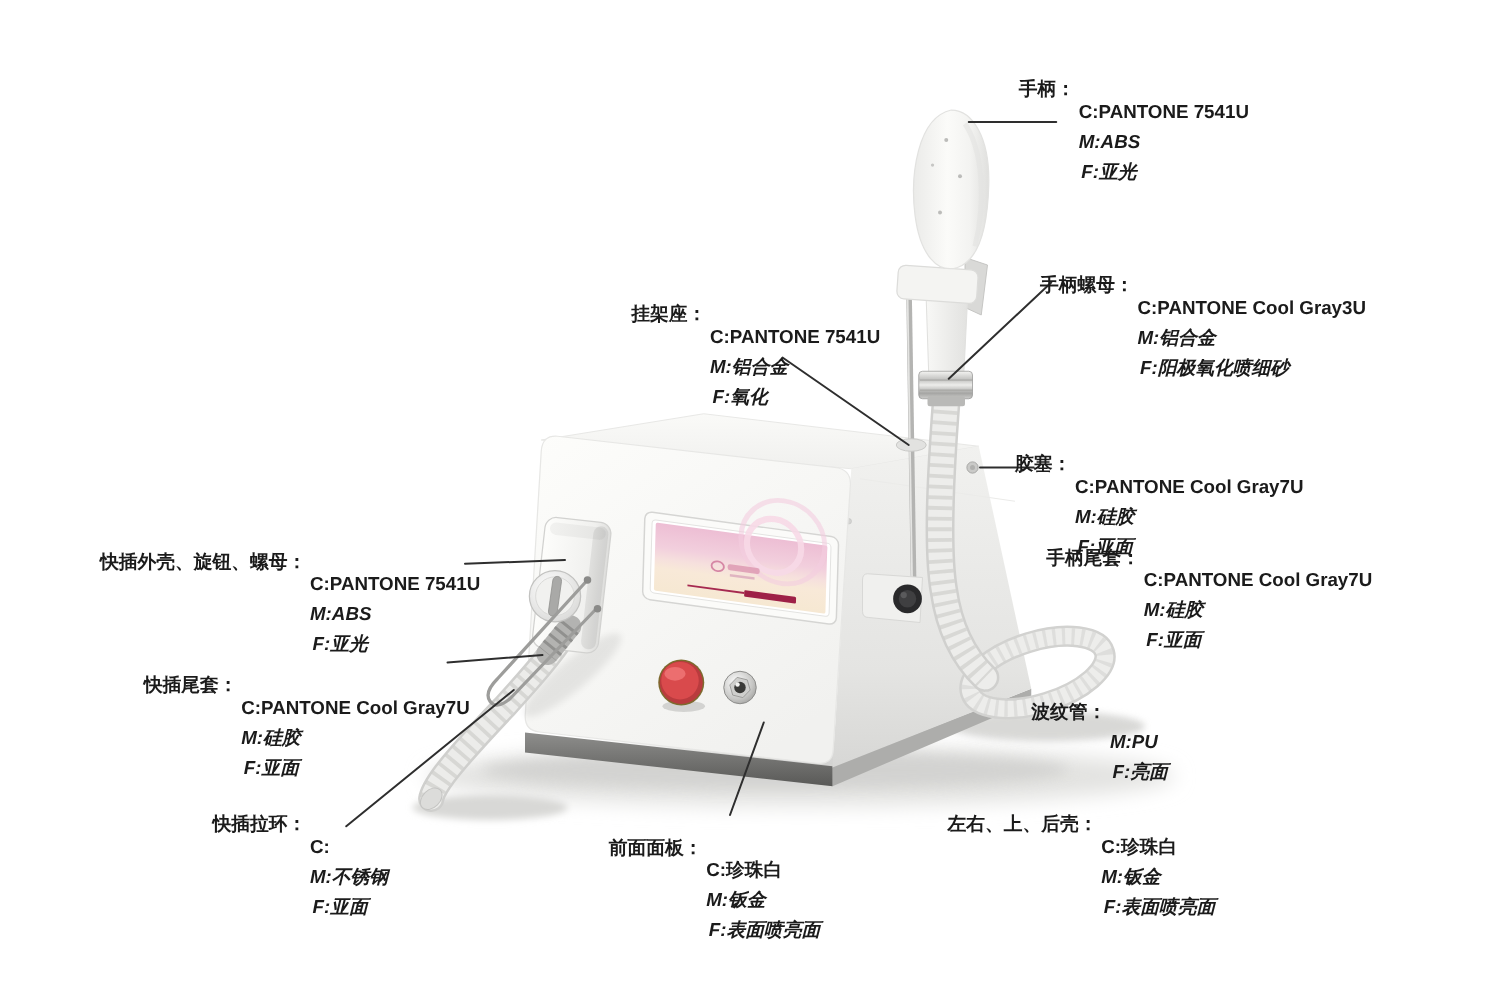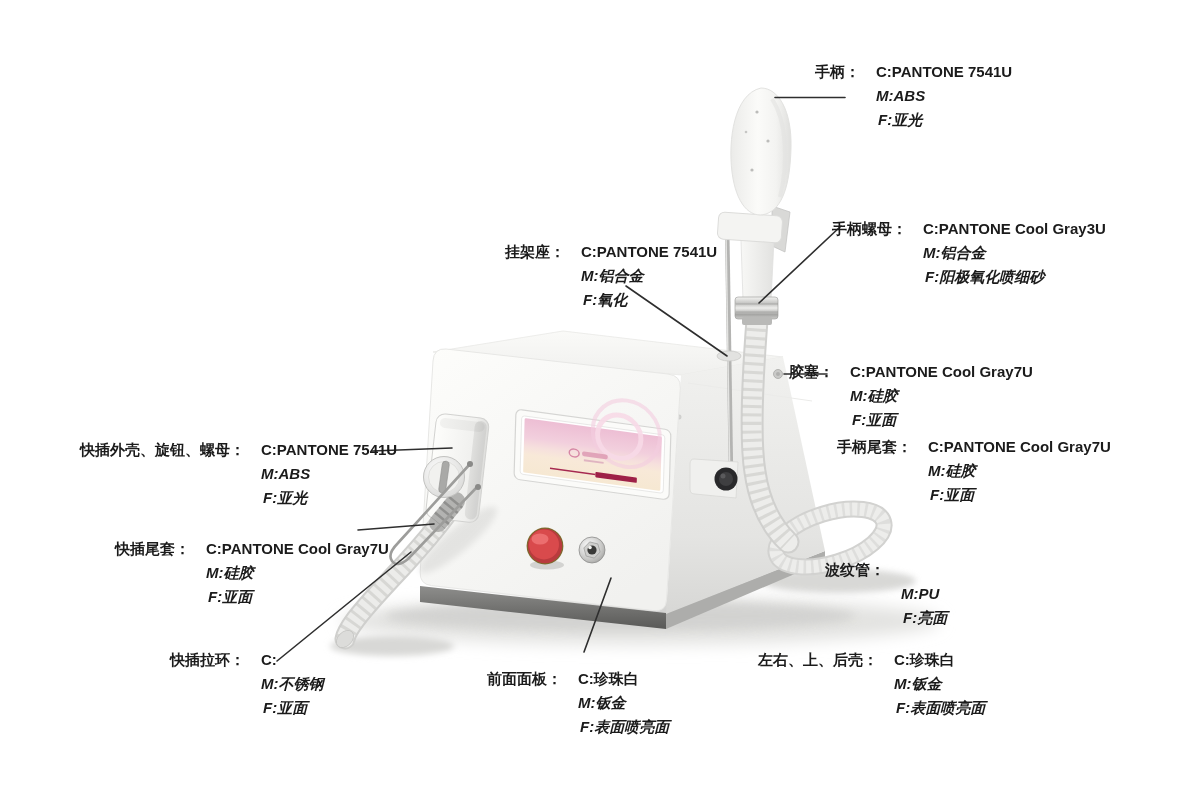--- a/index.html
+++ b/index.html
@@ -1,22 +1,22 @@
 <!DOCTYPE html>
 <html><head>
 <meta charset="utf-8">
 <style>
   html,body{margin:0;padding:0;background:#ffffff;}
   .stage{position:relative;width:1200px;height:798px;background:#ffffff;overflow:hidden;
          font-family:"Liberation Sans",sans-serif;}
   .machine-svg{position:absolute;left:0;top:0;}
-  .plabel{position:absolute;display:grid;grid-template-columns:auto auto;column-gap:16px;
+  .plabel{position:absolute;display:grid;grid-template-columns:auto auto;column-gap:3px;
           font-weight:700;font-size:15px;line-height:24px;color:#1b1b1b;white-space:nowrap;}
   .plabel .n{grid-area:1/1;text-align:right;}
-  .plabel .c{grid-area:1/2;}
+  .plabel .c{grid-area:1/2;margin-top:18px;}
   .plabel .m{grid-area:2/2;font-style:italic;}
   .plabel .f{grid-area:3/2;padding-left:2px;font-style:italic;}
 </style>
 </head>
 <body>
 
 <div class="stage">
 
 <svg class="machine-svg" width="1200" height="798" viewBox="0 0 1200 798">
   <defs>
@@ -227,21 +227,21 @@
   <span class="f">F:氧化</span>
 </div>
 
 <div class="plabel" style="left:832px;top:217px">
   <span class="n">手柄螺母：</span>
   <span class="c">C:PANTONE Cool Gray3U</span>
   <span class="m">M:铝合金</span>
   <span class="f">F:阳极氧化喷细砂</span>
 </div>
 
-<div class="plabel" style="left:789px;top:360px">
+<div class="plabel" style="left:812px;top:360px">
   <span class="n">胶塞：</span>
   <span class="c">C:PANTONE Cool Gray7U</span>
   <span class="m">M:硅胶</span>
   <span class="f">F:亚面</span>
 </div>
 
 <div class="plabel" style="left:837px;top:435px">
   <span class="n">手柄尾套：</span>
   <span class="c">C:PANTONE Cool Gray7U</span>
   <span class="m">M:硅胶</span>

